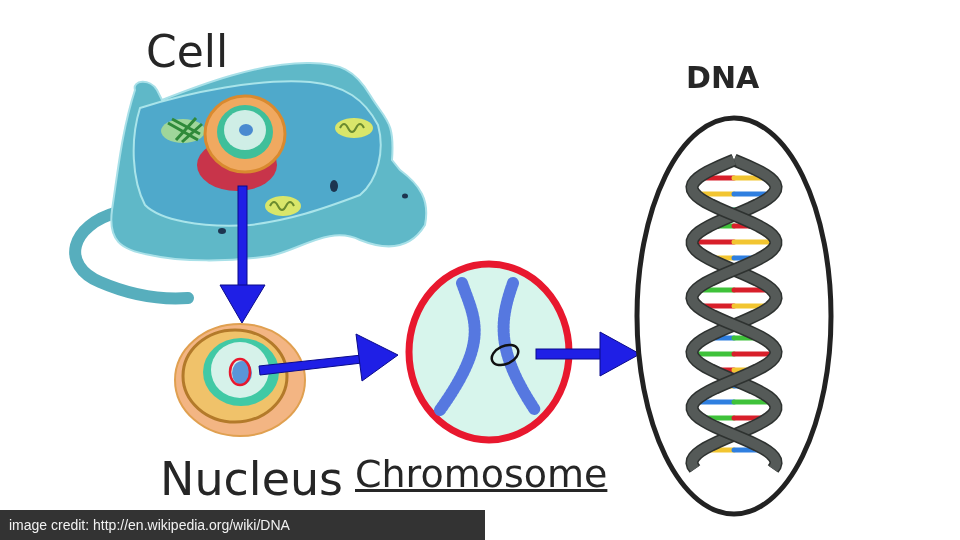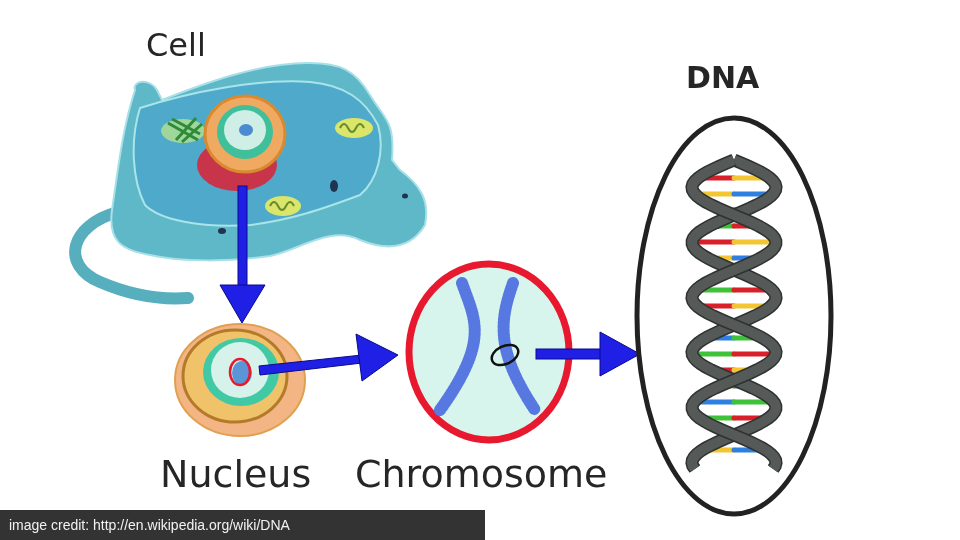--- a/index.html
+++ b/index.html
@@ -1,21 +1,21 @@
 <!DOCTYPE html>
 <html><head>
 <meta charset="utf-8">
 <style>
   html, body { margin: 0; padding: 0; }
   body { width: 960px; height: 540px; background: #ffffff; position: relative; overflow: hidden; font-family: "DejaVu Sans", sans-serif; }
   .label { position: absolute; color: #262626; font-family: "DejaVu Sans", sans-serif; }
-  #lbl-cell { left: 146px; top: 26px; font-size: 32px; }
+  #lbl-cell { left: 146px; top: 26px; font-size: 44px; }
   #lbl-dna { left: 686px; top: 60px; font-size: 30px; font-weight: bold; }
-  #lbl-nucleus { left: 160px; top: 452px; font-size: 38px; }
-  #lbl-chromo { left: 355px; top: 452px; font-size: 38px; }
+  #lbl-nucleus { left: 160px; top: 452px; font-size: 46px; }
+  #lbl-chromo { left: 355px; top: 452px; font-size: 38px; text-decoration: underline; }
   #credit { position: absolute; left: 0; top: 510px; width: 485px; height: 30px; background: #333333; color: #f2f2f2; font-family: "Liberation Sans", sans-serif; font-size: 14px; line-height: 30px; padding-left: 9px; box-sizing: border-box; }
   svg { position: absolute; left: 0; top: 0; }
 </style>
 </head>
 <body>
 
 <svg width="960" height="540" viewBox="0 0 960 540">
 
   <g>
     <path d="M118 212 C 70 225, 60 265, 100 282 C 130 295, 160 300, 188 298" fill="none" stroke="#57aebd" stroke-width="12" stroke-linecap="round"></path>

